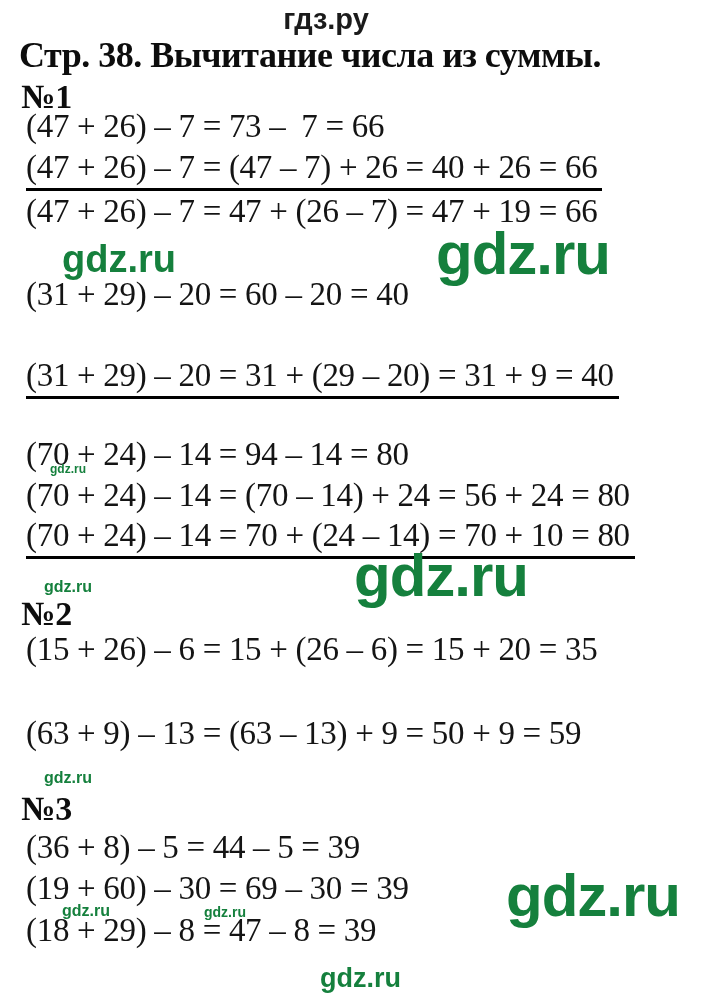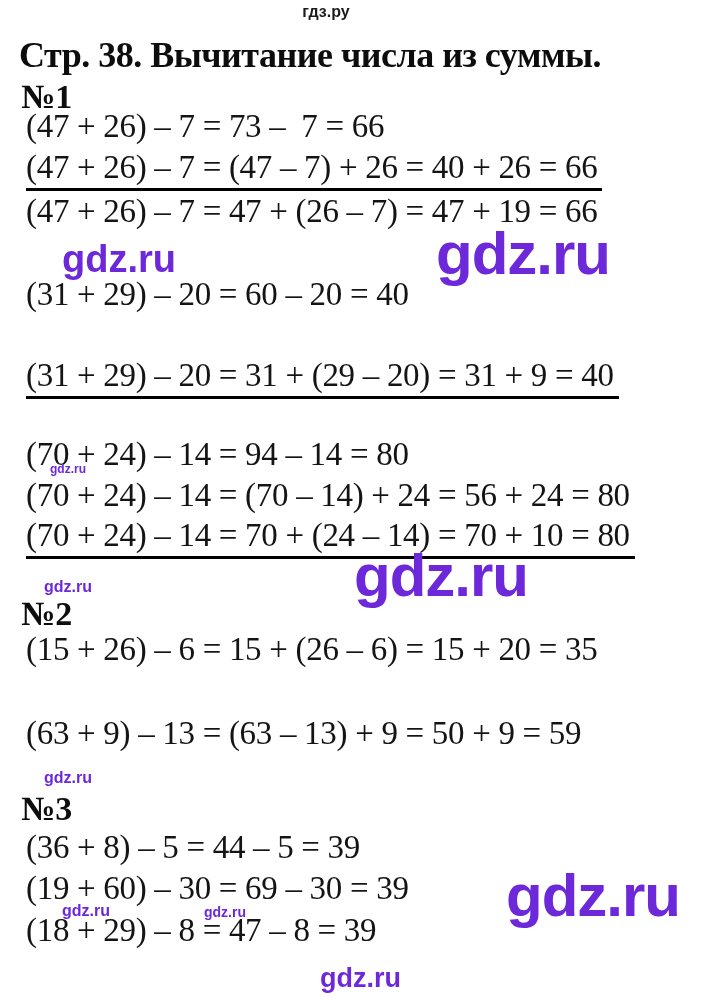--- a/index.html
+++ b/index.html
@@ -10,21 +10,21 @@
     overflow: hidden;
     font-family: "Liberation Serif", "DejaVu Serif", serif;
     color: #101010;
   }
   .page { position: absolute; inset: 0; }
 
   .header-wm {
     position: absolute; top: 3px; left: 0; width: 652px;
     text-align: center;
     font-family: "Liberation Sans", "DejaVu Sans", sans-serif;
-    font-weight: 700; font-size: 16px; color: #1b1b1b;
+    font-weight: 700; font-size: 29px; color: #1b1b1b;
   }
 
   .title {
     position: absolute; left: 19px; top: 34px; margin: 0;
     font-size: 36px; font-weight: 700; white-space: nowrap;
     letter-spacing: -0.5px; color: #0d0d0d;
   }
 
   .sec-label {
     position: absolute; left: 21px;
@@ -38,21 +38,21 @@
     letter-spacing: -0.3px; color: #141414;
   }
   .eq.underlined {
     border-bottom: 3px solid #000000;
     padding-right: 5px; padding-bottom: 2px;
   }
 
   .wm {
     position: absolute;
     font-family: "Liberation Sans", "DejaVu Sans", sans-serif;
-    font-weight: 700; color: #6d28d9; white-space: nowrap;
+    font-weight: 700; color: #15803d; white-space: nowrap;
     line-height: 1;
   }
   .wm-a { left: 62px;  top: 240px; font-size: 38px; }
   .wm-b { left: 436px; top: 224px; font-size: 60px; letter-spacing: -1px; }
   .wm-c { left: 50px;  top: 463px; font-size: 12px; }
   .wm-d { left: 354px; top: 546px; font-size: 60px; letter-spacing: -1px; }
   .wm-e { left: 44px;  top: 579px; font-size: 16px; }
   .wm-f { left: 44px;  top: 770px; font-size: 16px; }
   .wm-g { left: 62px;  top: 903px; font-size: 16px; }
   .wm-h { left: 204px; top: 905px; font-size: 14px; }

